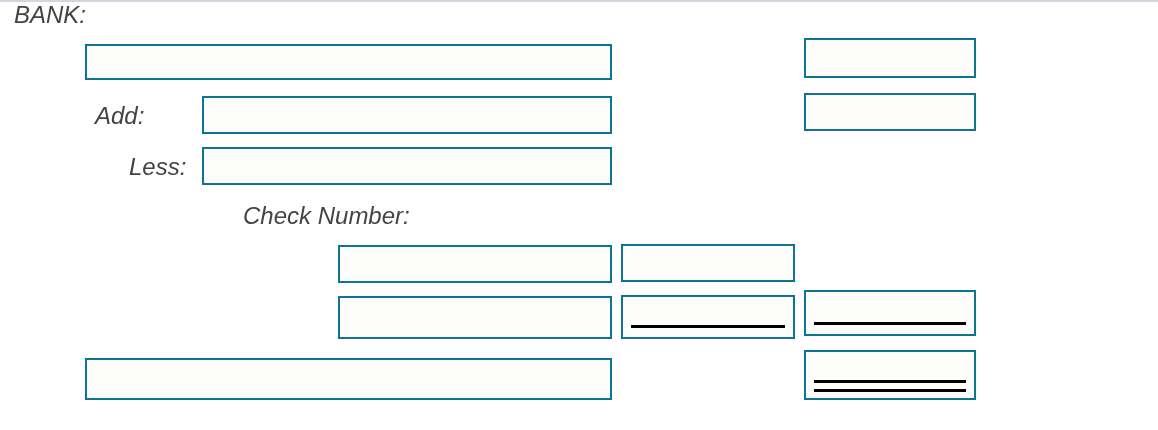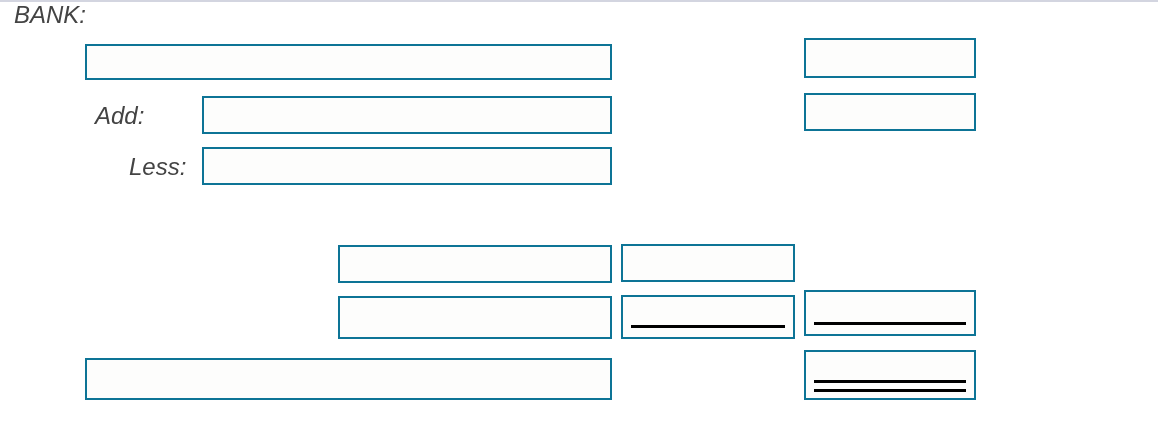--- a/index.html
+++ b/index.html
@@ -97,20 +97,21 @@
 <div id="form-root">
 
   <div class="top-rule"></div>
 
   <div class="label label-bank">BANK:</div>
 
   <div class="label label-add">Add:</div>
 
   <div class="label label-less">Less:</div>
 
+  <div class="label label-checknumber">Check Number:</div>
 
   <div class="field f-bank-balance" placeholder=""></div>
 
   <div class="field f-book-balance" placeholder=""></div>
 
   <div class="field f-add-amount" placeholder=""></div>
 
   <div class="field f-book-adjust" placeholder=""></div>
 
   <div class="field f-less-amount" placeholder=""></div>

